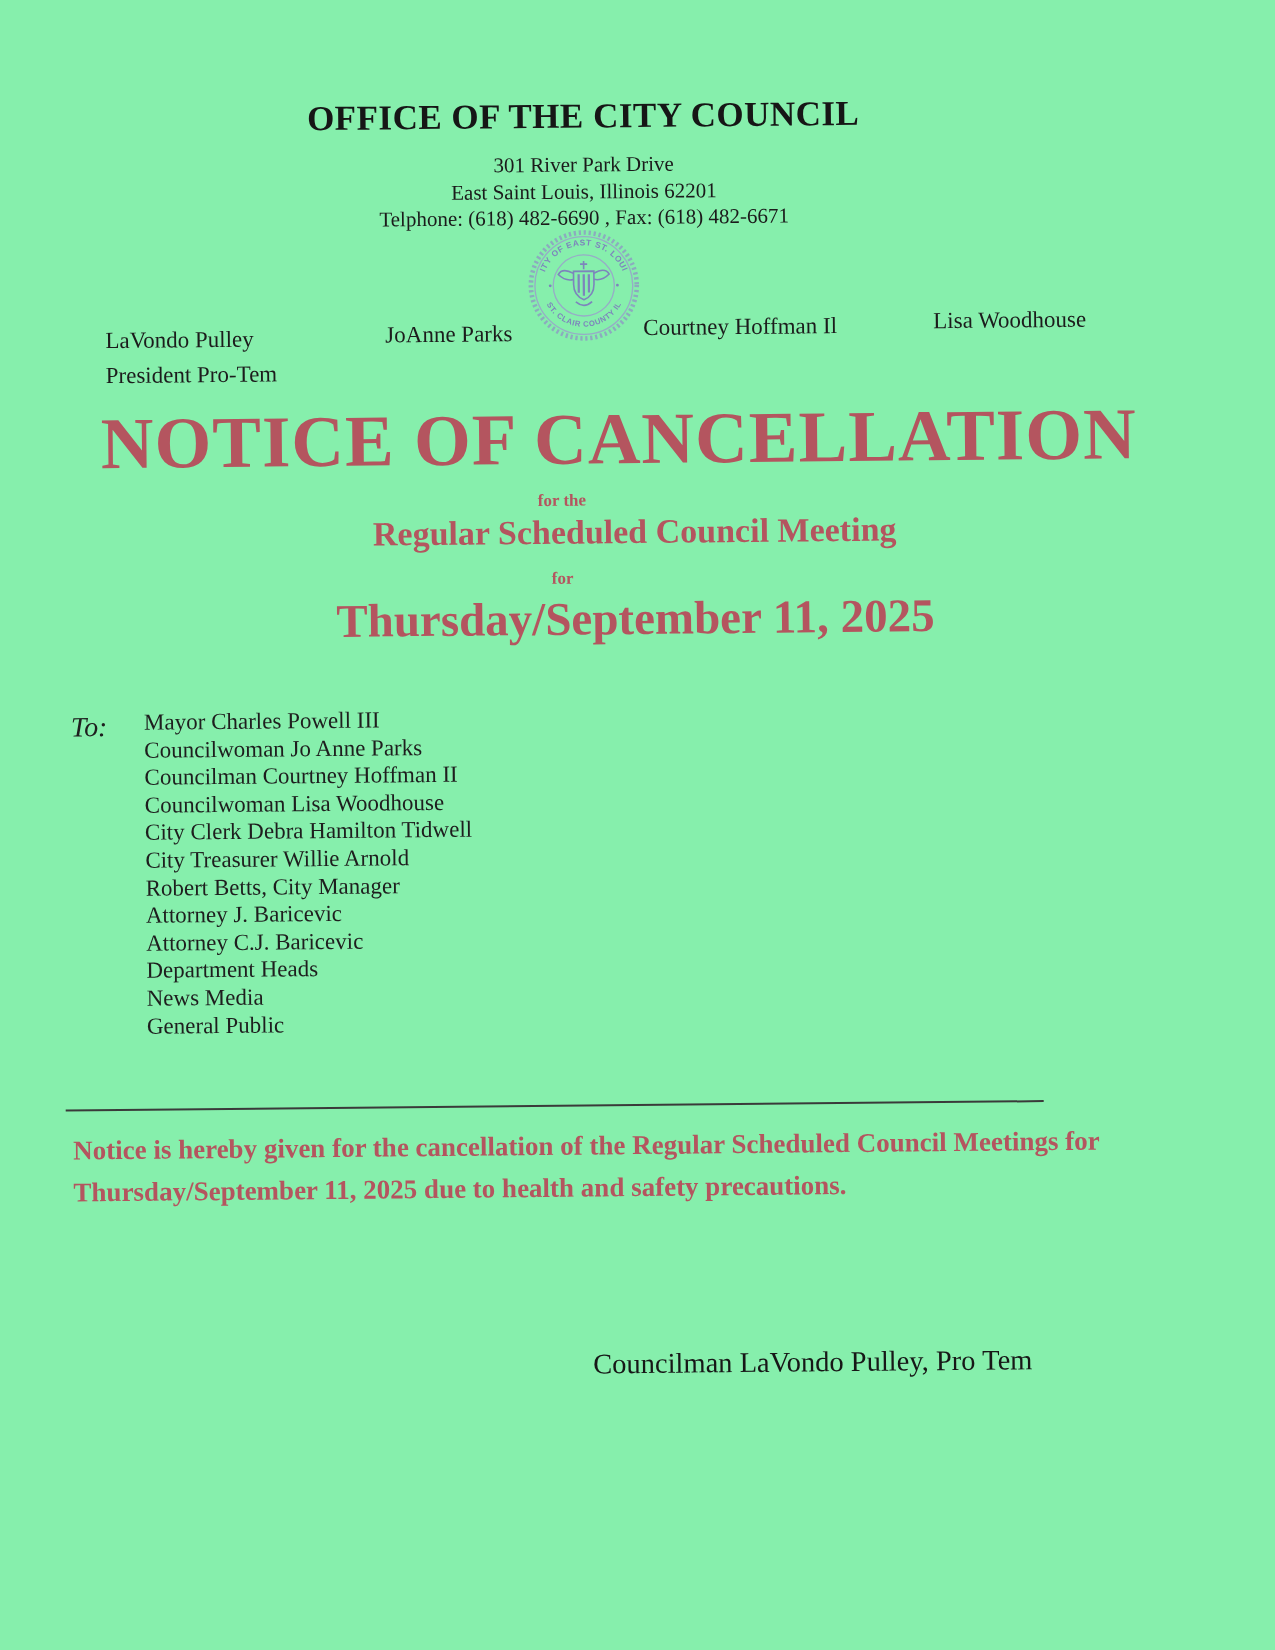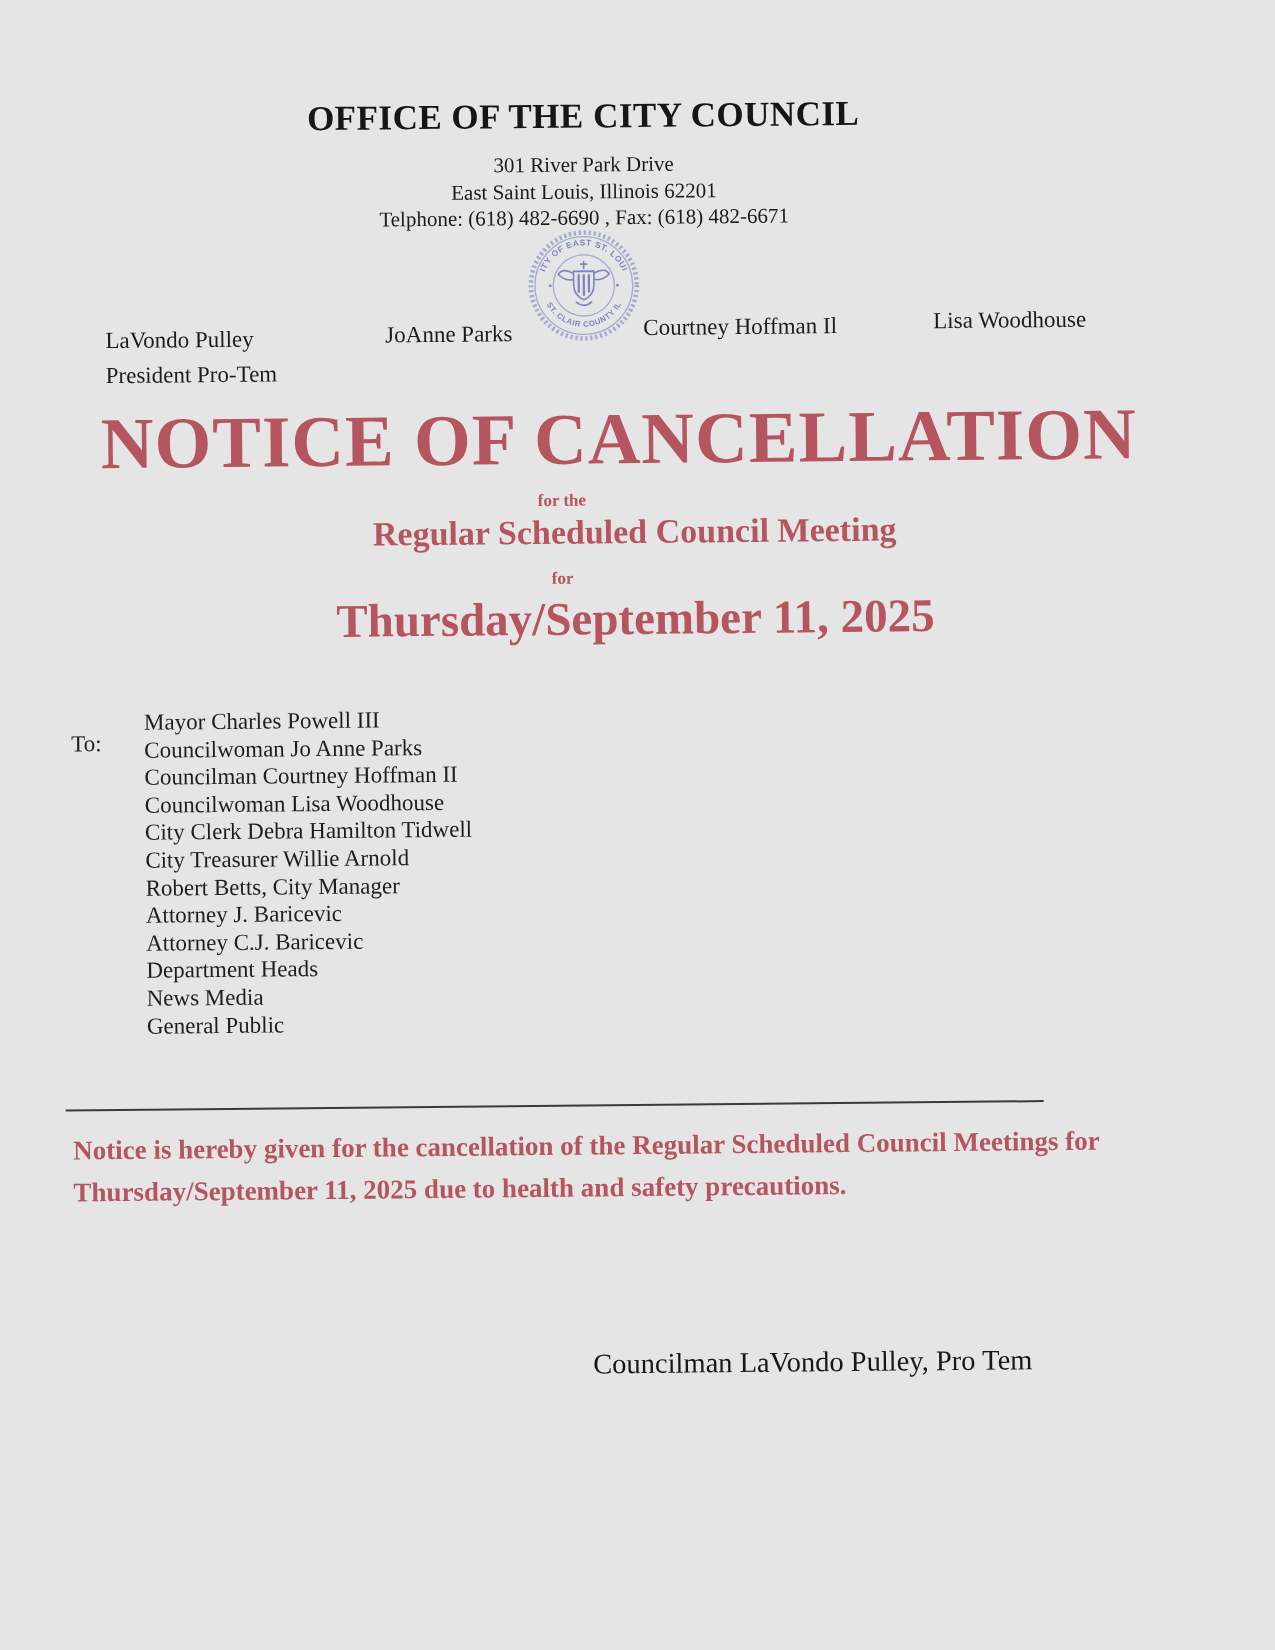--- a/index.html
+++ b/index.html
@@ -1,19 +1,19 @@
 <!DOCTYPE html>
 <html><head>
 <meta charset="utf-8">
 <style>
   html,body{margin:0;padding:0;background:#ffffff;}
   .sheet{
     position:relative;
     width:1275px;height:1650px;
-    background:#e5e5e5;
+    background:#86efac;
     overflow:hidden;
     font-family:"Liberation Serif", serif;
     color:#1e1e1e;
   }
   .tilt{ 
     position:absolute;inset:0;
     transform:rotate(-0.55deg);
     transform-origin:50% 50%;
   }
   .abs{position:absolute;}
@@ -43,21 +43,21 @@
     top:397px;left:0;width:1245px;
     font-size:73px;font-weight:700;letter-spacing:1px;
     white-space:nowrap;
   }
   .small-red{left:0;width:1130px;font-size:17px;font-weight:700;}
   .for-the{top:490px;}
   .for-2{top:568px;}
   .meeting-name{top:513px;left:0;width:1275px;font-size:34px;font-weight:700;}
   .meeting-date{top:591px;left:0;width:1275px;font-size:47px;font-weight:700;}
 
-  .to-label{top:726px;left:72px;font-size:23px;}
+  .to-label{top:706px;left:72px;font-size:28px;font-style:italic;}
   .to-list{top:704px;left:145px;font-size:23px;line-height:27.6px;}
   .to-list div{white-space:nowrap;}
 
   .rule{
     top:1104px;left:63px;width:978px;height:0;
     border-top:2.5px solid #3a3a3a;
   }
 
   .body-para{
     top:1124px;left:70px;width:1048px;

